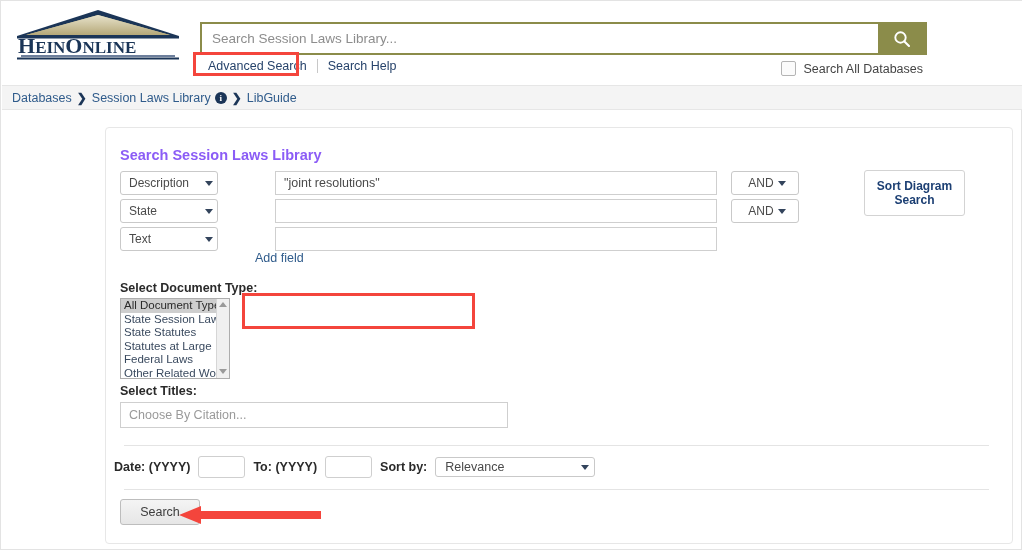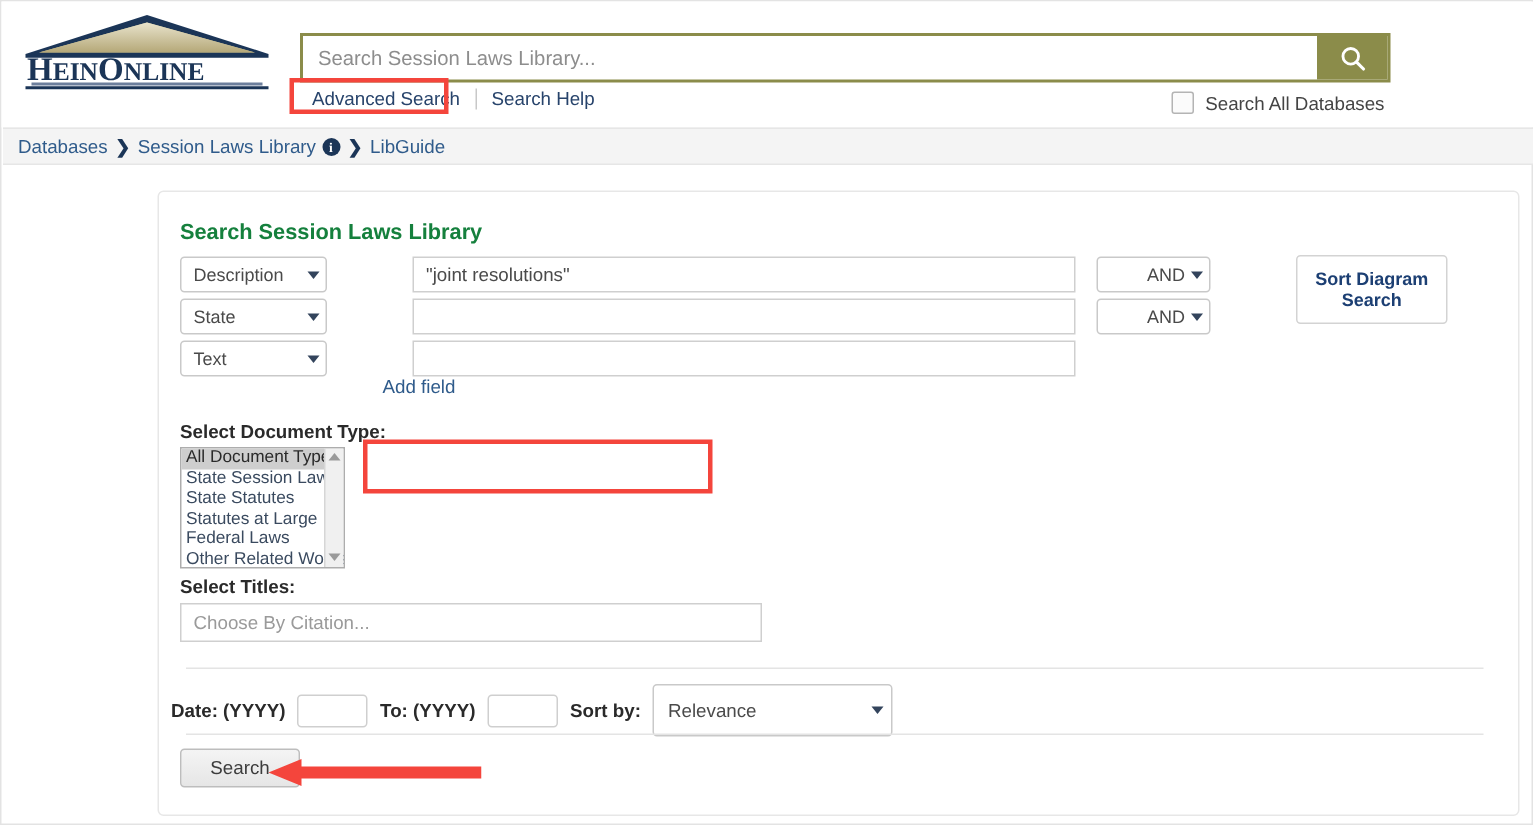--- a/index.html
+++ b/index.html
@@ -178,21 +178,21 @@
     border: 1px solid #e7e7e7;
     border-radius: 4px;
     background: #fff;
   }
   .panel-title {
     position: absolute;
     left: 14px;
     top: 19px;
     font-size: 14.5px;
     font-weight: bold;
-    color: #15803d;
+    color: #8b5cf6;
   }
 
   
   .rows { position: absolute; left: 14px; top: 43px; }
   .frow {
     display: flex;
     align-items: center;
     margin-bottom: 4px;
     height: 24px;
     gap: 36px;
@@ -248,32 +248,32 @@
     left: 149px;
     top: 123px;
     font-size: 12.5px;
     color: #2f5b8b;
     text-decoration: none;
   }
 
   
   .ops { position: absolute; left: 625px; top: 43px; }
   .opsel {
-    width: 76px;
+    width: 68px;
     height: 24px;
     box-sizing: border-box;
     border: 1px solid #c9c9c9;
     border-radius: 3px;
     background: #fff;
     font-size: 12px;
     color: #4a4a4a;
     padding: 0 4px 0 8px;
     display: flex;
     align-items: center;
-    justify-content: flex-end;
+    justify-content: center;
     margin-bottom: 4px;
     cursor: pointer;
   }
   .venn {
     position: absolute;
     left: 758px;
     top: 42px;
     width: 101px;
     height: 46px;
     box-sizing: border-box;
@@ -385,21 +385,21 @@
     border-radius: 3px;
     background: #fff;
     margin: 0 8px;
     font-family: "Liberation Sans", sans-serif;
     font-size: 12.5px;
     padding: 0 5px;
     outline: none;
   }
   .sortsel {
     width: 160px;
-    height: 35px;
+    height: 20px;
     box-sizing: border-box;
     border: 1px solid #c9c9c9;
     border-radius: 3px;
     background: #fff;
     font-size: 12.5px;
     font-weight: normal;
     color: #4a4a4a;
     padding: 0 5px 0 9px;
     margin-left: 8px;
     display: flex;

